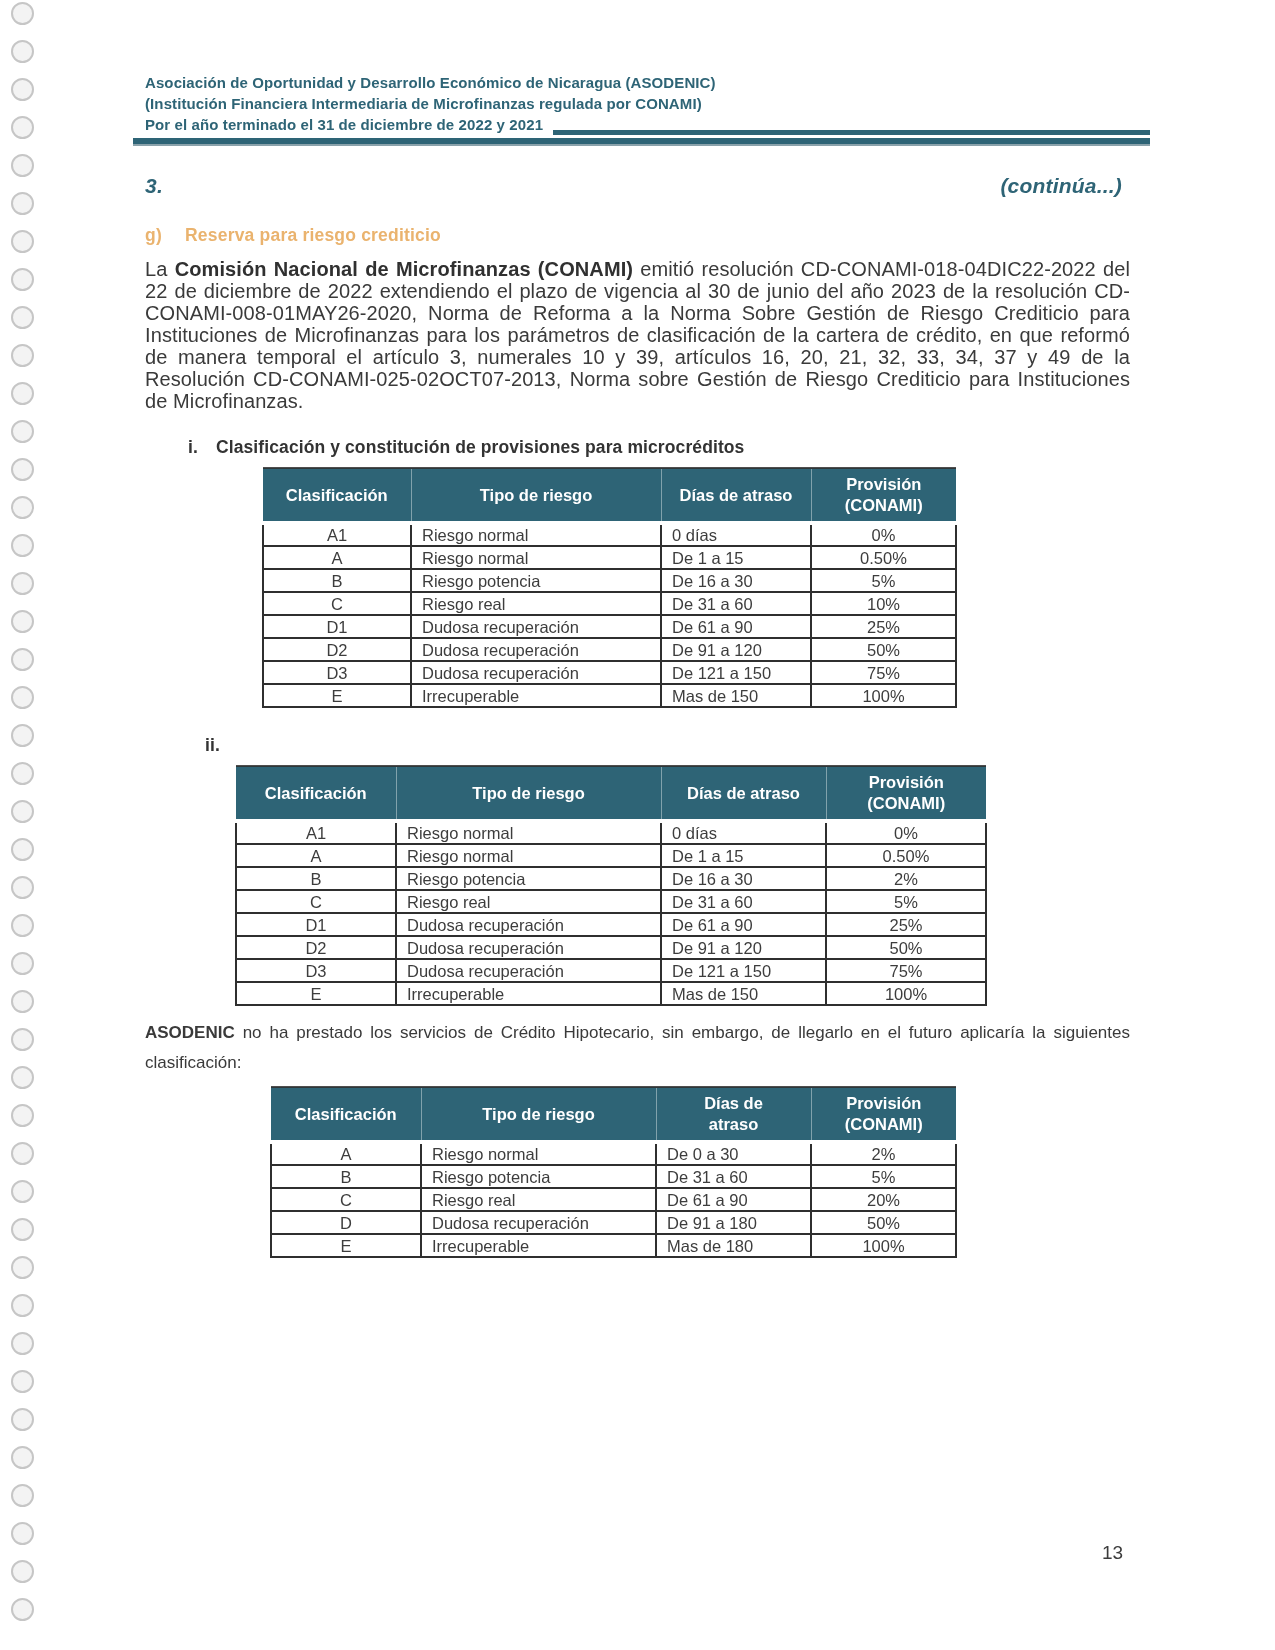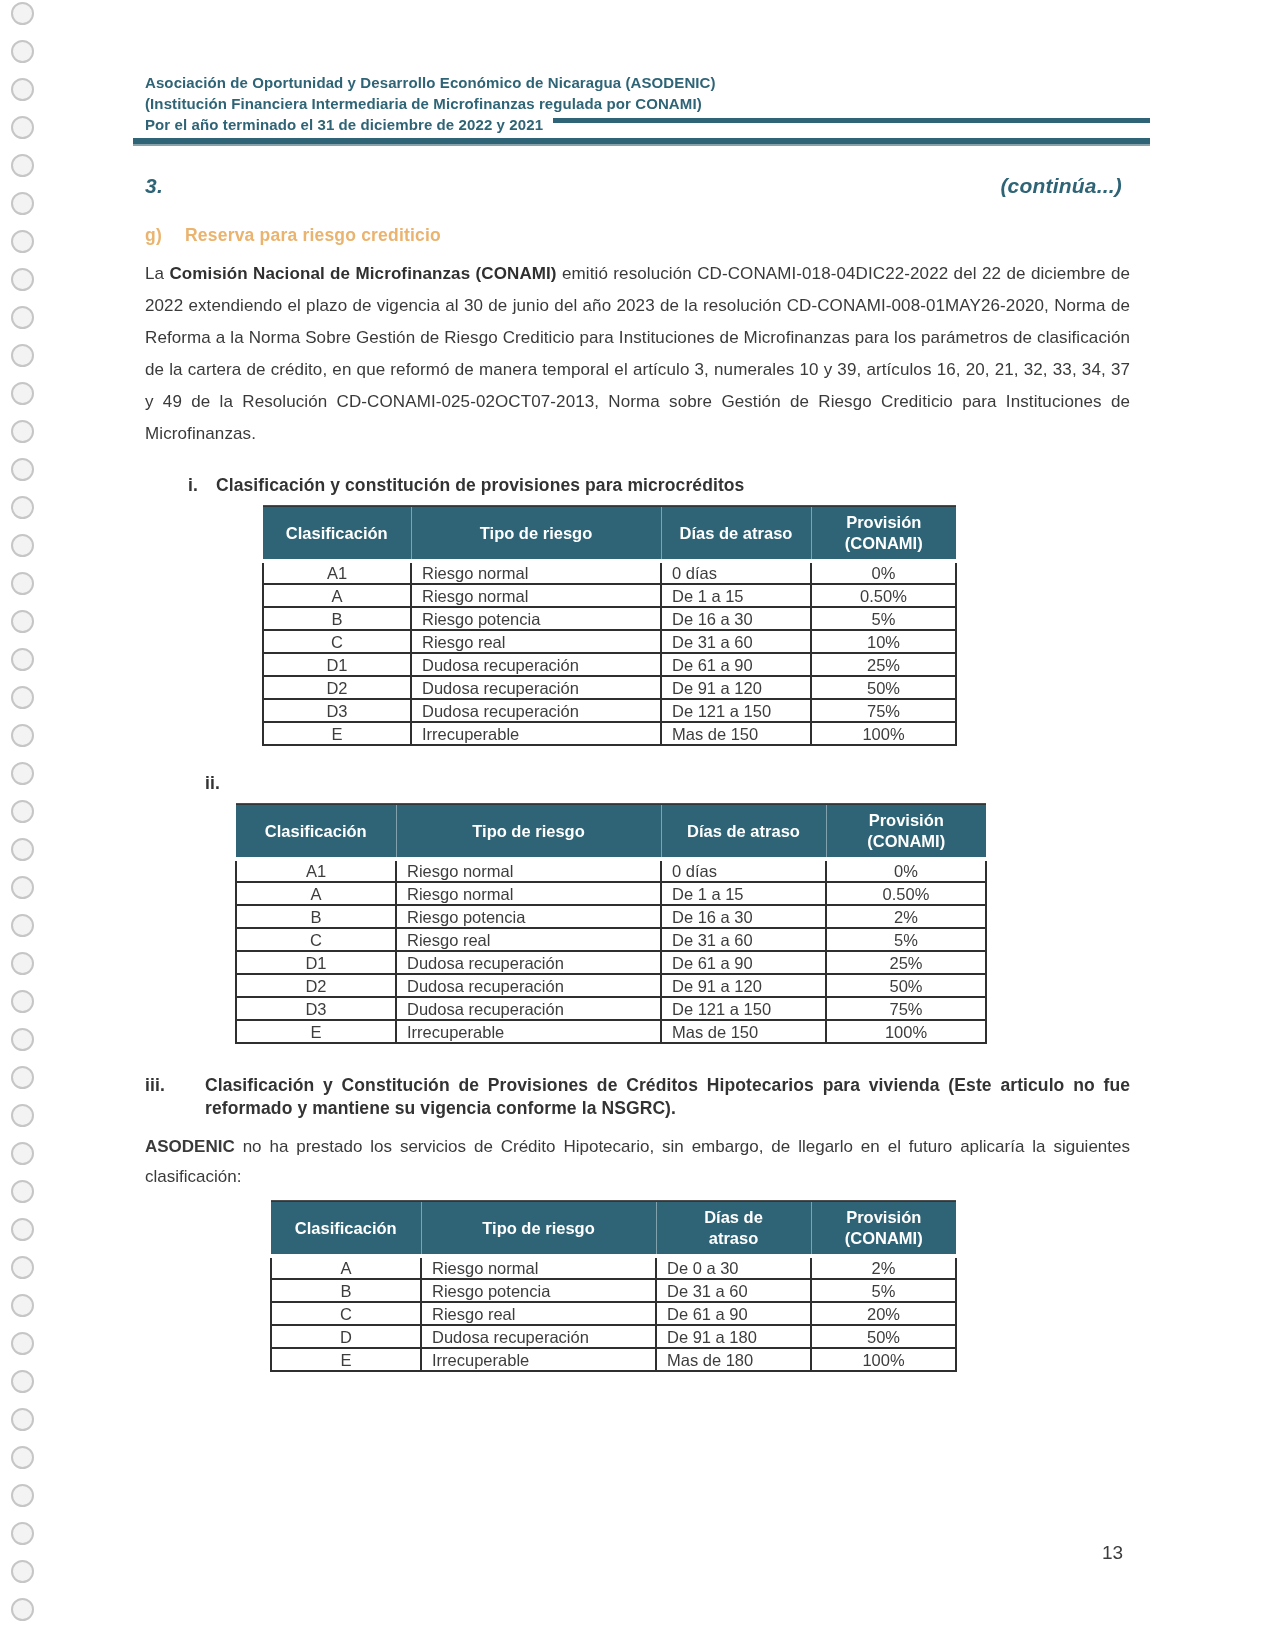--- a/index.html
+++ b/index.html
@@ -24,21 +24,21 @@
   .hole{
     width:23px;height:23px;border-radius:50%;
     border:2px solid var(--hole-ring);background:#f3f3f3;
   }
   
   .content{position:absolute;left:145px;top:72px;width:985px;}
 
   .doc-header .h-line{
     color:var(--teal);font-weight:bold;font-size:15px;line-height:21px;letter-spacing:.1px;
   }
-  .h-line-last{display:flex;align-items:flex-start;}
+  .h-line-last{display:flex;align-items:flex-end;}
   .h-line-last .tail-rule{flex:1;height:5px;background:var(--teal);margin-left:10px;margin-right:-20px;margin-top:4px;}
   .full-rule{
     margin:3px -20px 0 -12px;height:2px;
     border-top:6px solid var(--teal);
     border-bottom:2px solid #8aa2ab;
   }
 
   .section-title{
     margin-top:28px;display:flex;color:var(--teal);
     font-weight:bold;font-style:italic;font-size:21px;letter-spacing:.2px;
@@ -46,21 +46,21 @@
   .section-title .sec-num{width:73px;flex:none;}
   .section-title .sec-cont{margin-left:auto;padding-right:8px;}
 
   .sub-heading{
     margin-top:27px;display:flex;color:var(--orange);
     font-weight:bold;font-size:17.5px;letter-spacing:.2px;
   }
   .sub-heading .g-label{width:40px;flex:none;}
 
   .body-para{
-    margin-top:12px;font-size:17px;line-height:32px;text-align:justify;color:var(--ink);
+    margin-top:12px;font-size:20px;line-height:22px;text-align:justify;color:var(--ink);
     letter-spacing:.1px;
   }
   .body-para strong{color:#303030;}
 
   .tbl-heading{
     display:flex;font-weight:bold;font-size:17.5px;color:#333;letter-spacing:.1px;line-height:23px;
   }
   .tbl-heading.h-i{margin-top:24px;margin-left:43px;}
   .tbl-heading.h-i .tbl-label{width:28px;flex:none;}
   .tbl-heading.h-ii{margin-top:26px;margin-left:60px;flex-direction:column;}
@@ -308,24 +308,20 @@
         </tr>
         <tr>
           <td>E</td>
           <td>Irrecuperable</td>
           <td>Mas de 150</td>
           <td>100%</td>
         </tr>
       </tbody>
     </table>
 
-  <div class="tbl-heading h-iii">
-    <span class="tbl-label">iii.</span>
-    <span class="tbl-heading-text">Clasificación y Constitución de Provisiones de Créditos Hipotecarios para vivienda (Este articulo no fue reformado y mantiene su vigencia conforme la NSGRC).</span>
-  </div>
 
   <p class="note-para"><strong>ASODENIC</strong><span> no ha prestado los servicios de Crédito Hipotecario, sin embargo, de llegarlo en el futuro aplicaría la siguientes clasificación:</span></p>
 
   <table class="data-table t3" data-table="2">
       <thead>
         <tr>
           <th>Clasificación</th>
           <th>Tipo de riesgo</th>
           <th>Días de
 atraso</th>

